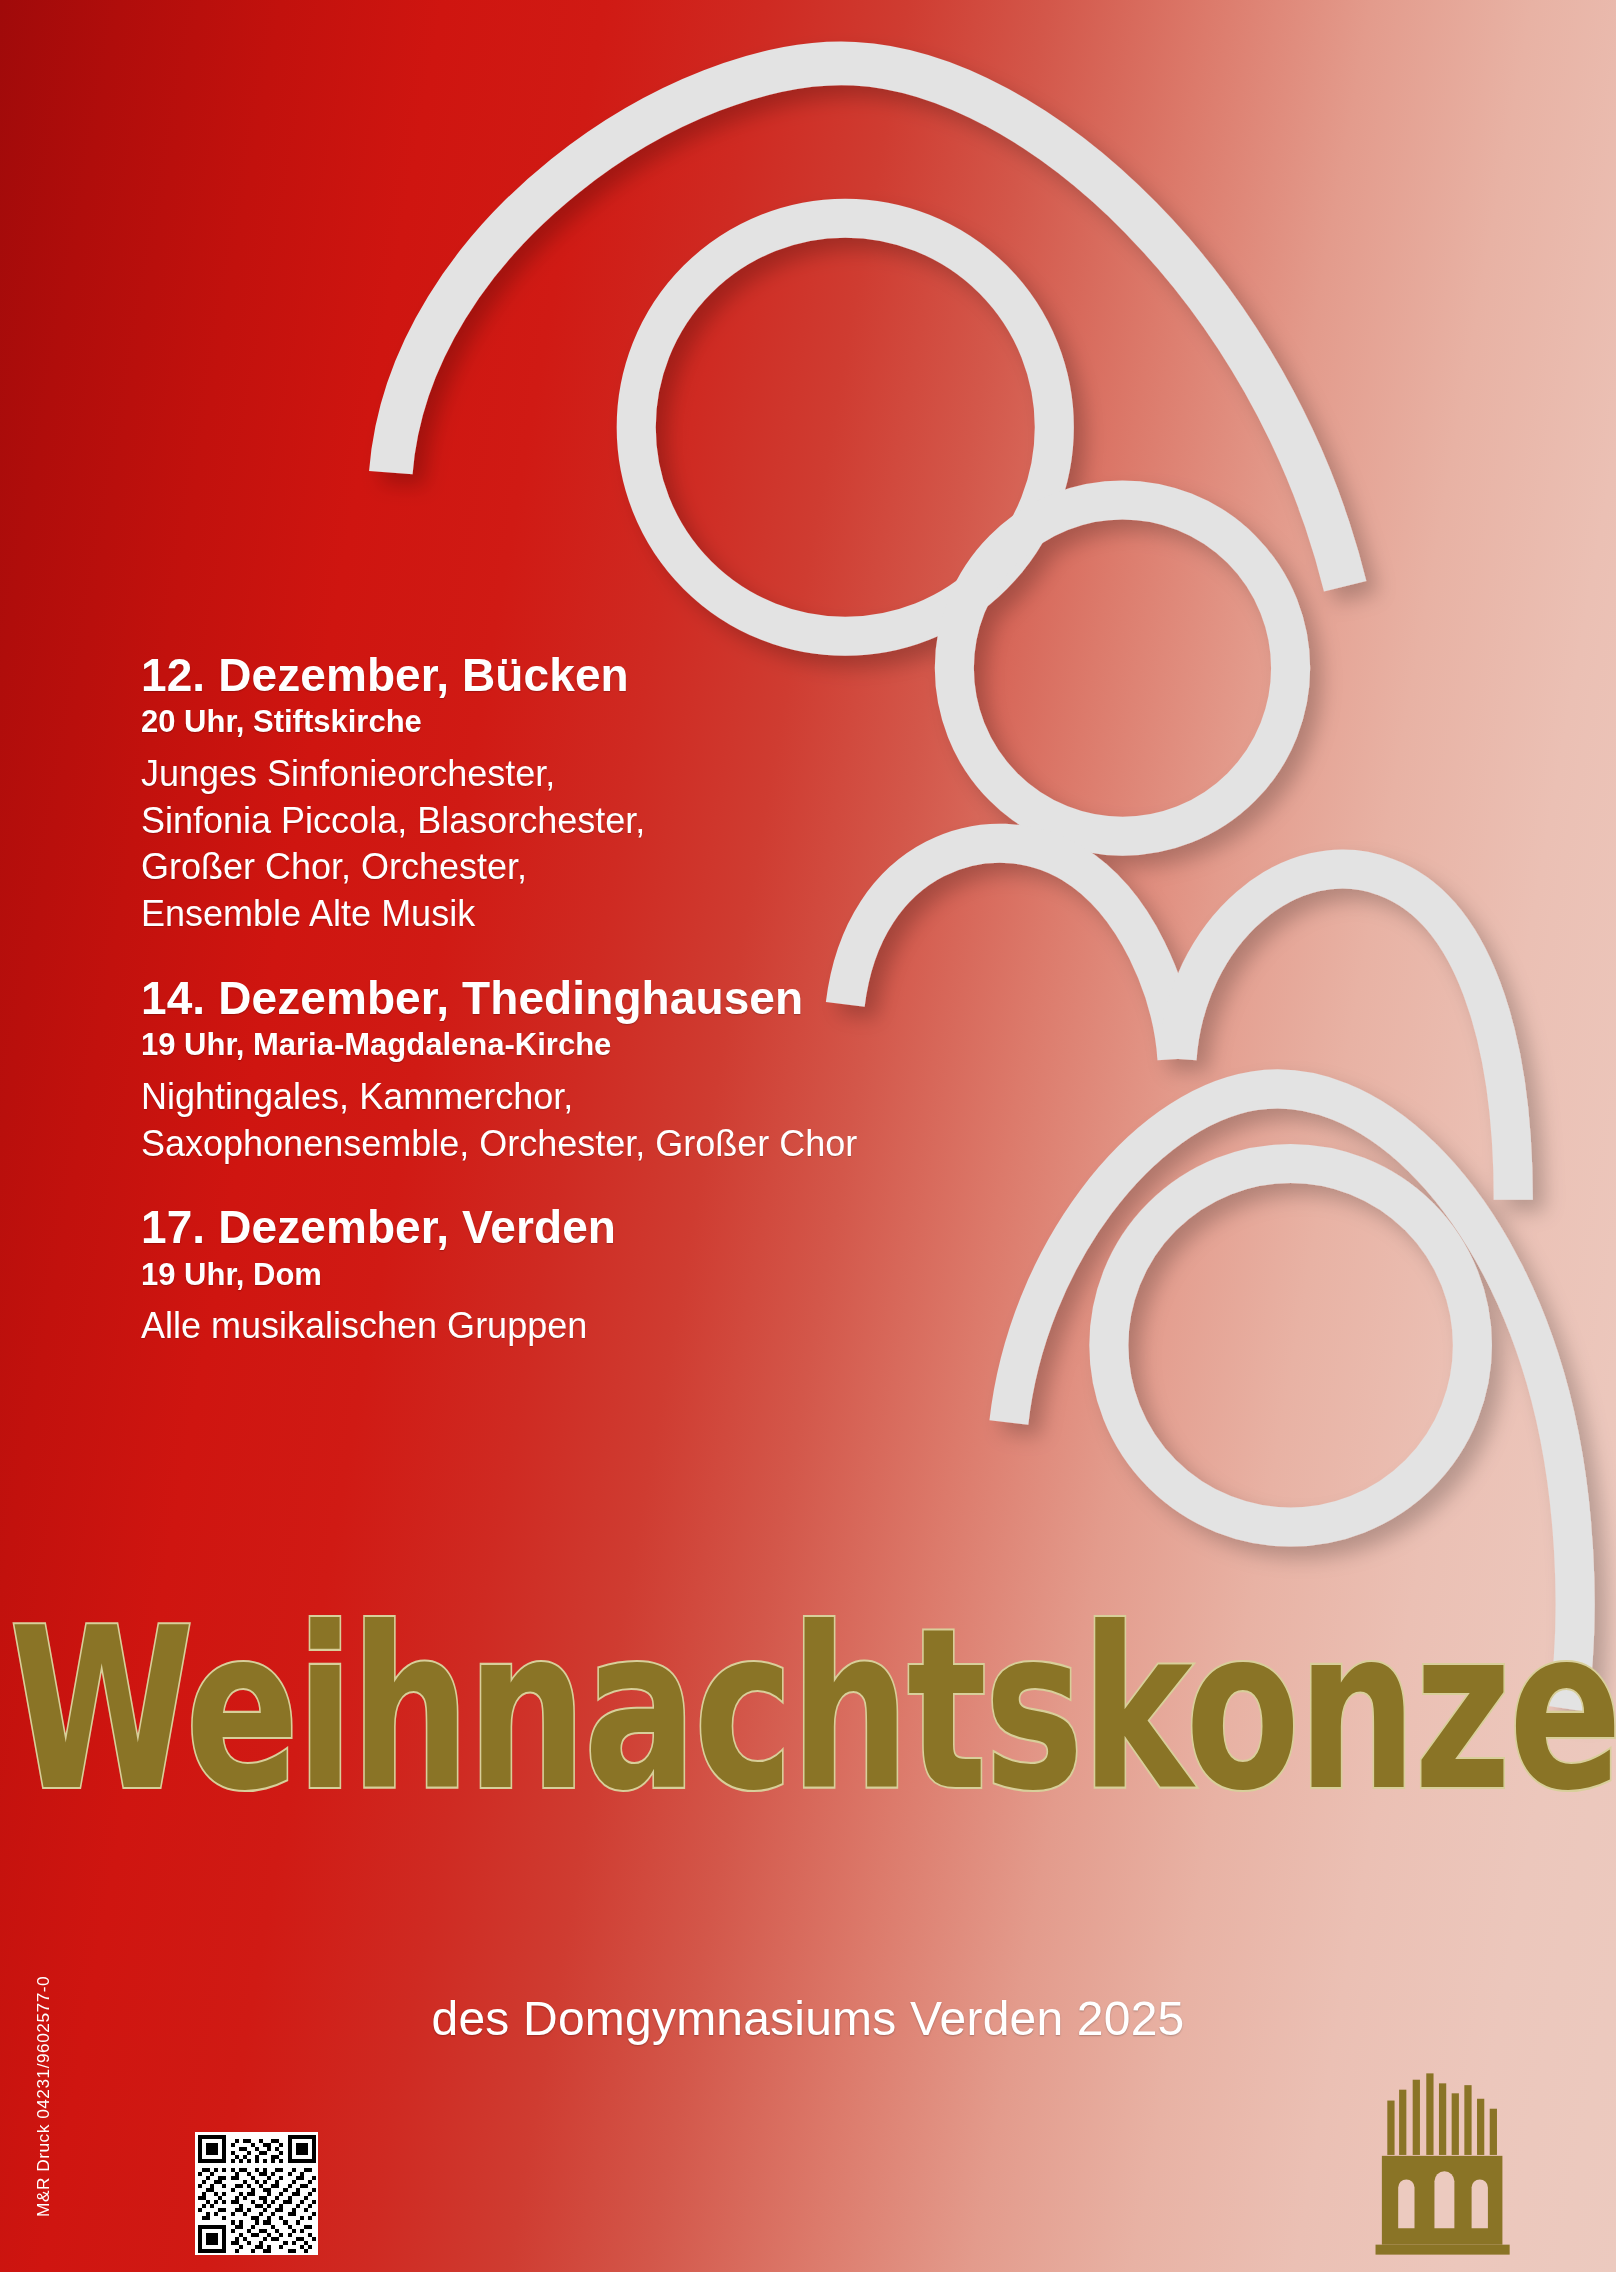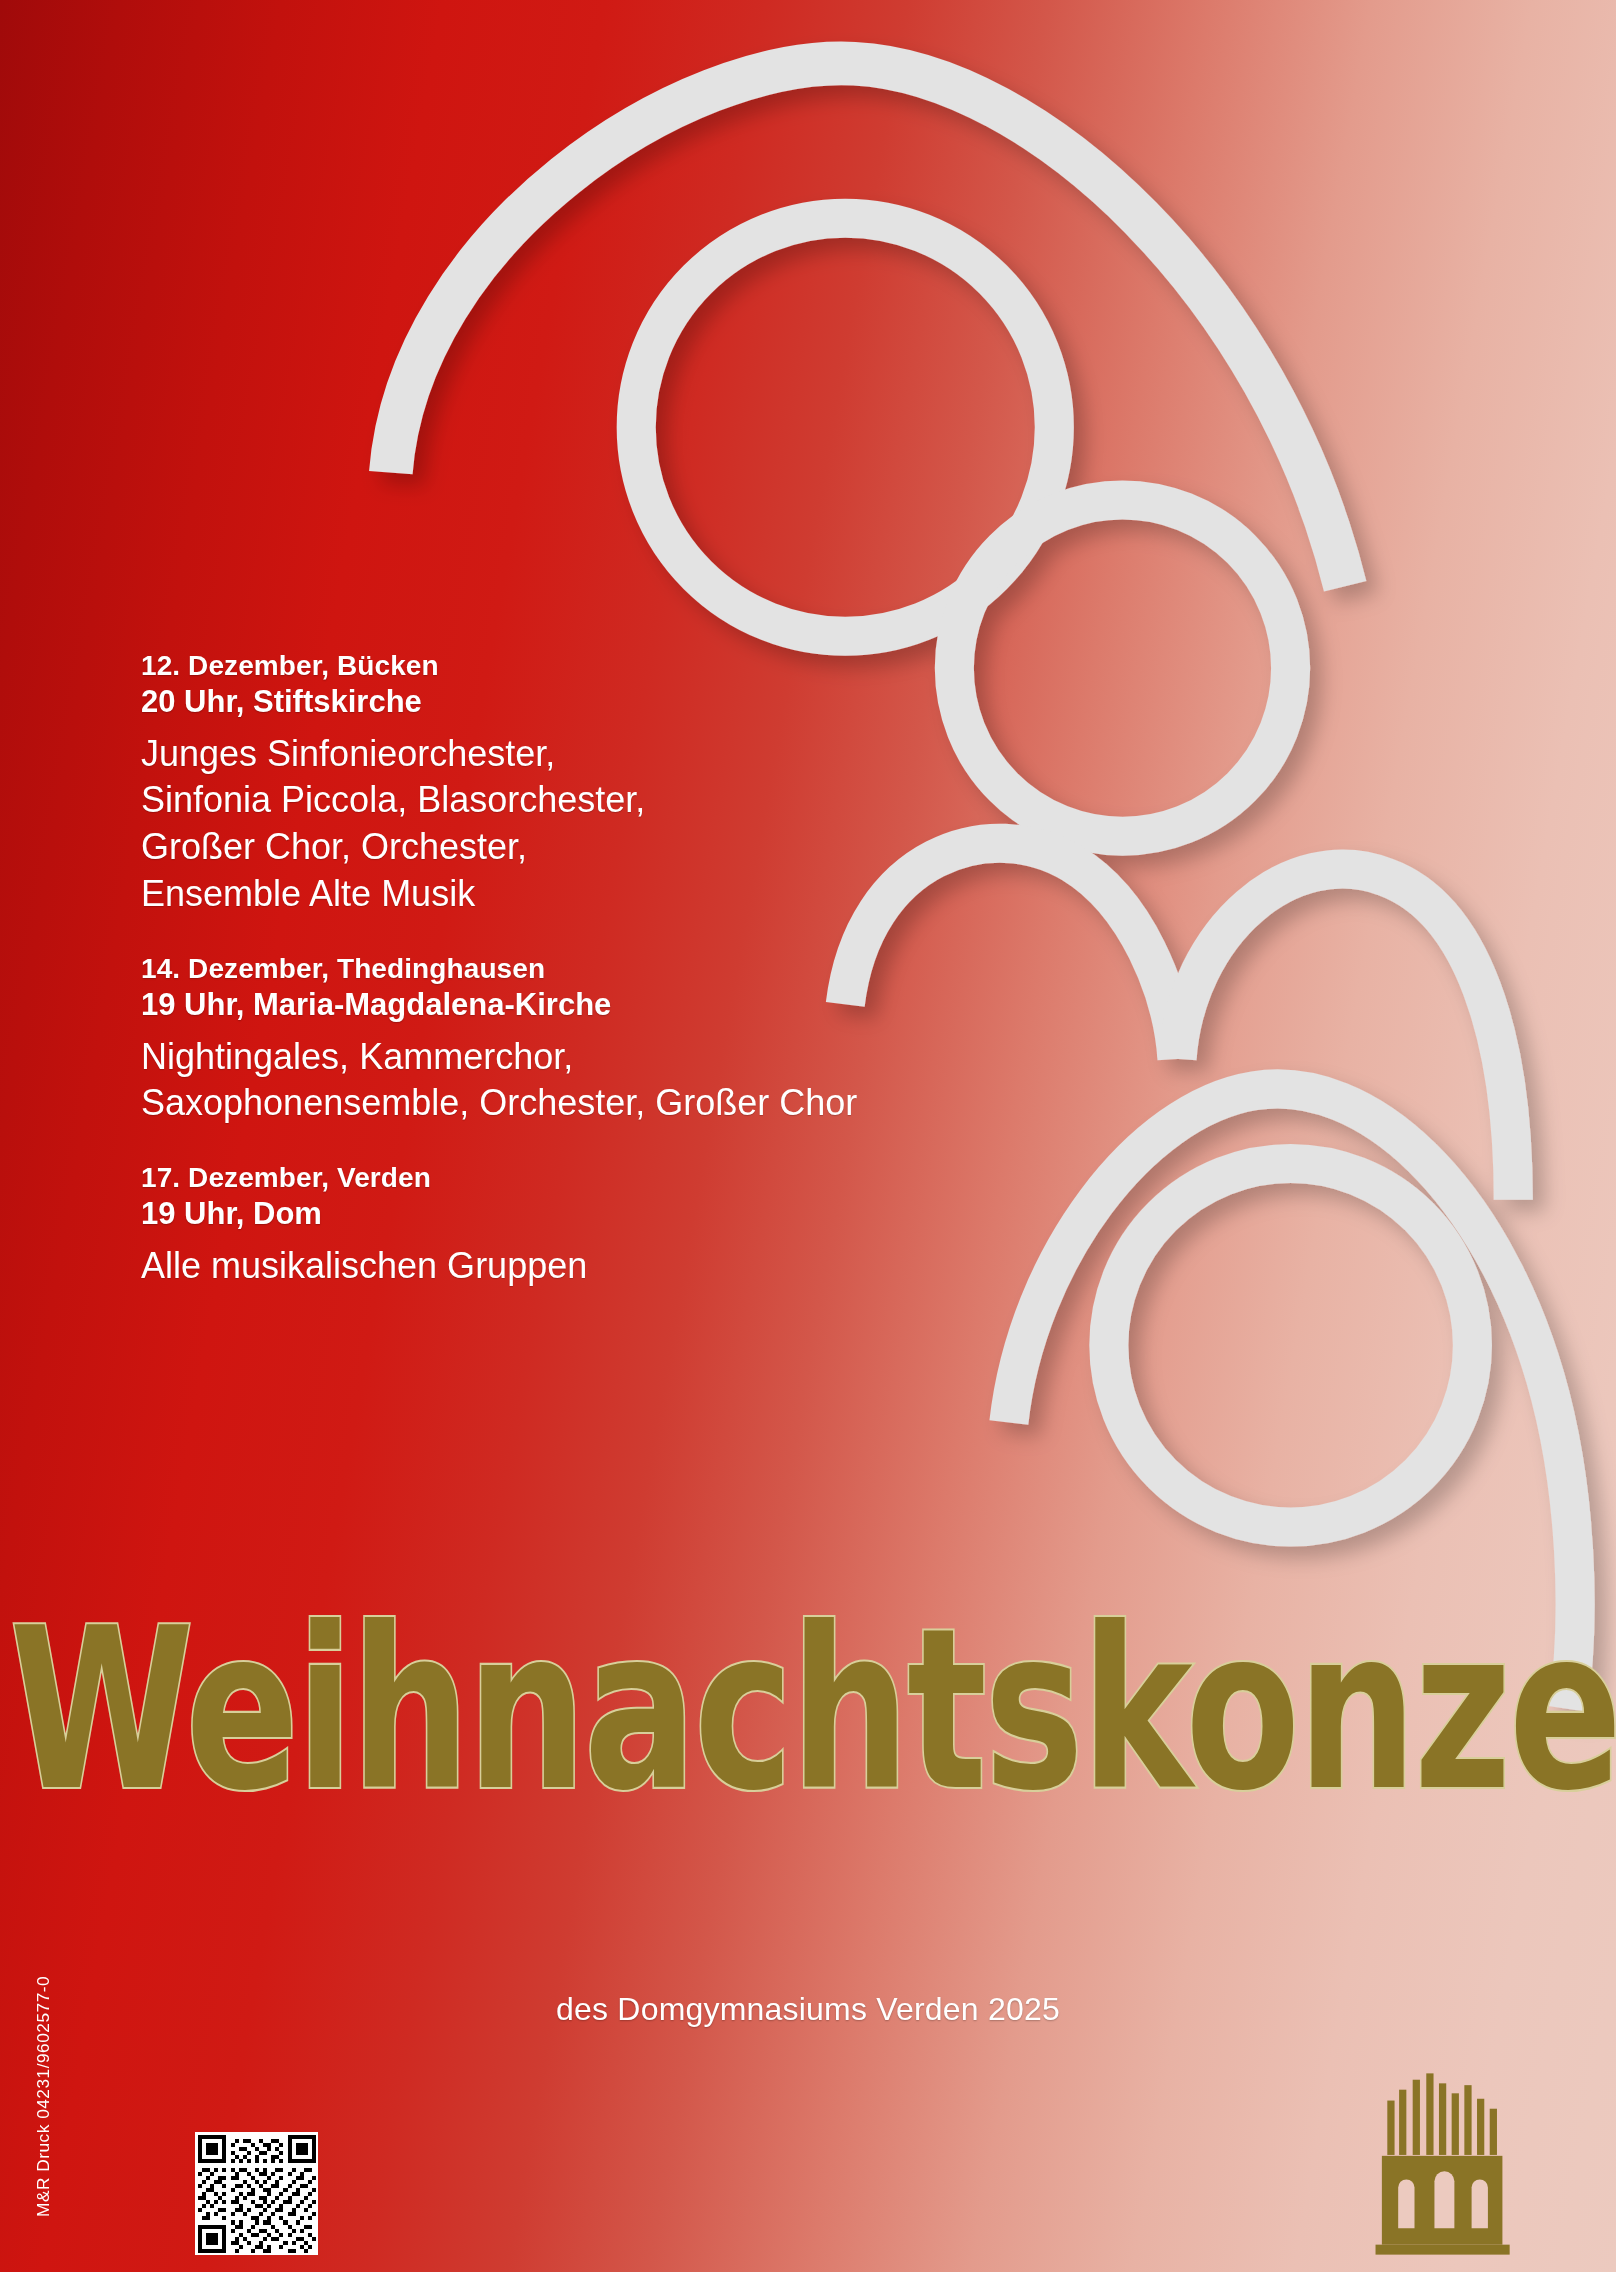--- a/index.html
+++ b/index.html
@@ -45,21 +45,21 @@
     position: absolute;
     left: 141px;
     top: 650px;
     width: 864px;
     color: #ffffff;
   }
   .event { margin-bottom: 35px; }
   .event:last-child { margin-bottom: 16px; }
 
   .ev-title {
-    font-size: 28px;
+    font-size: 46px;
     font-weight: bold;
     letter-spacing: 0.1px;
     line-height: 1.12;
     margin: 0 0 2.7px 0;
     text-shadow: 0 0.9px 1.4px rgba(0,0,0,0.25);
   }
   .ev-sub {
     font-size: 31px;
     font-weight: bold;
     line-height: 1.15;
@@ -97,21 +97,21 @@
     text-shadow: 0 0 0 rgba(0,0,0,0);
     white-space: nowrap;
   }
   .subheadline {
     position: absolute;
     left: 0;
     top: 1991px;
     width: 1616px;
     text-align: center;
     color: #ffffff;
-    font-size: 32px;
+    font-size: 48px;
     font-weight: normal;
     letter-spacing: 0.2px;
     text-shadow: 0 0.9px 1.8px rgba(0,0,0,0.25);
   }
 
   
   .imprint {
     position: absolute;
     left: 54px;
     bottom: 59px;

